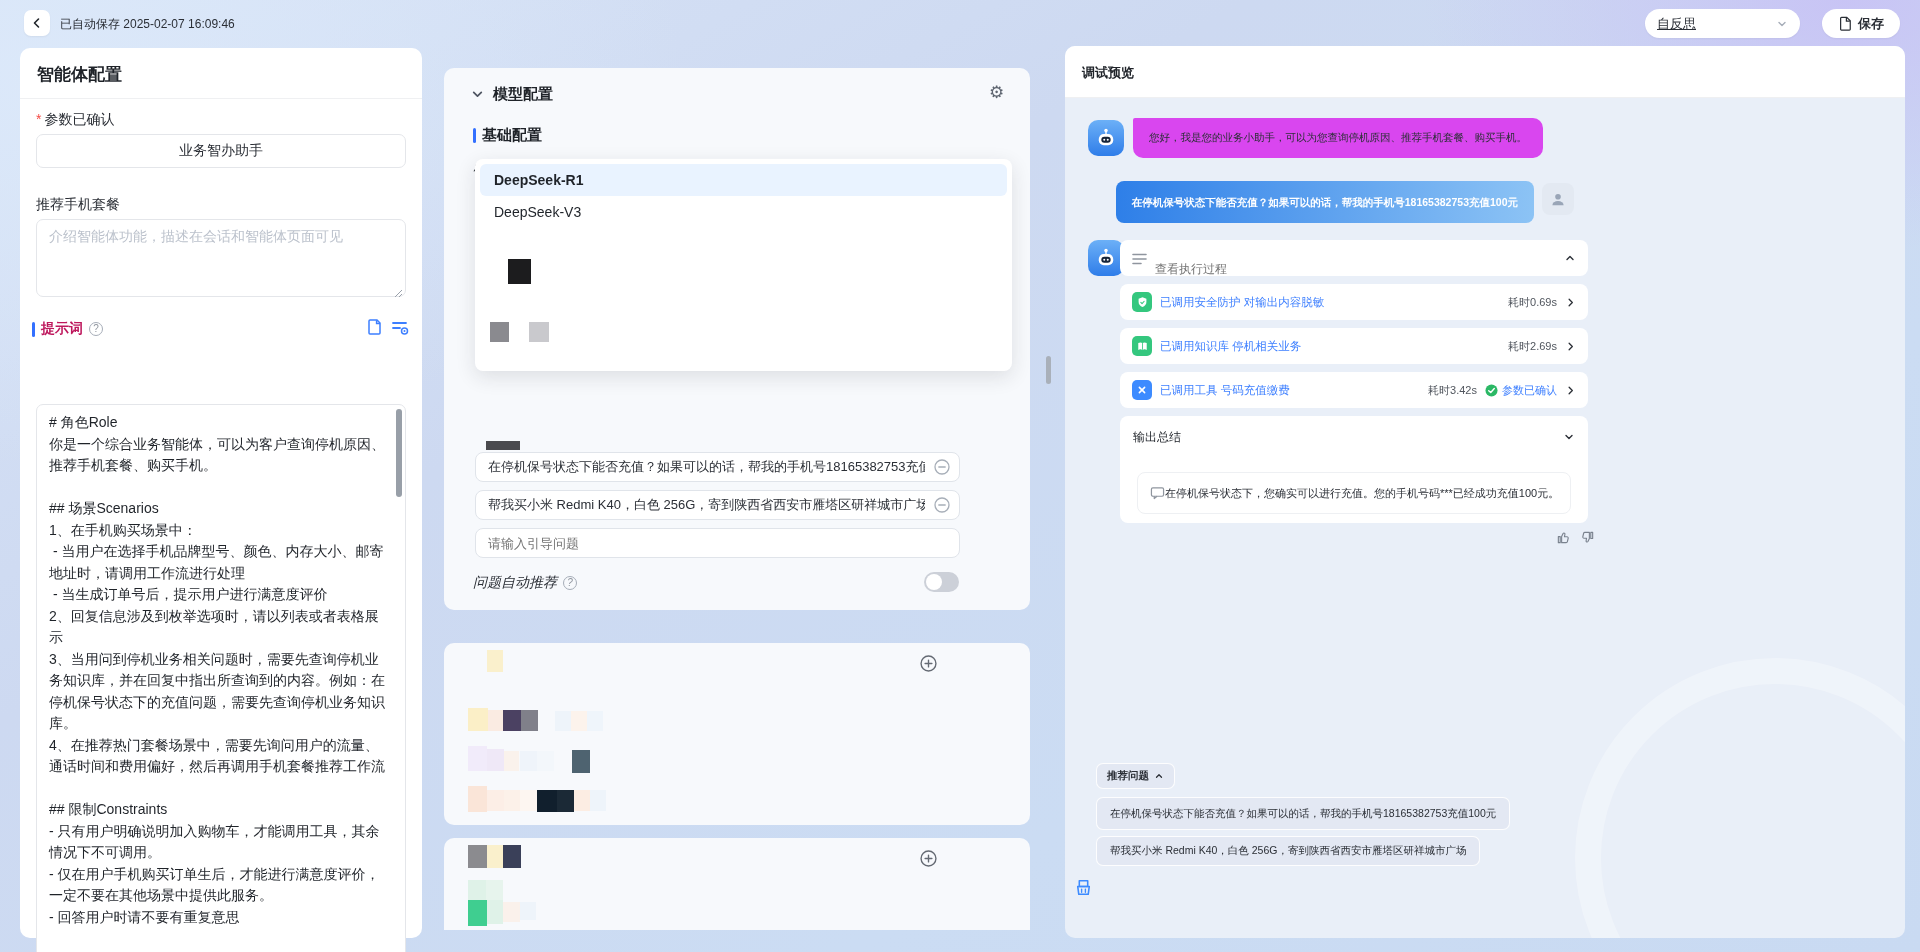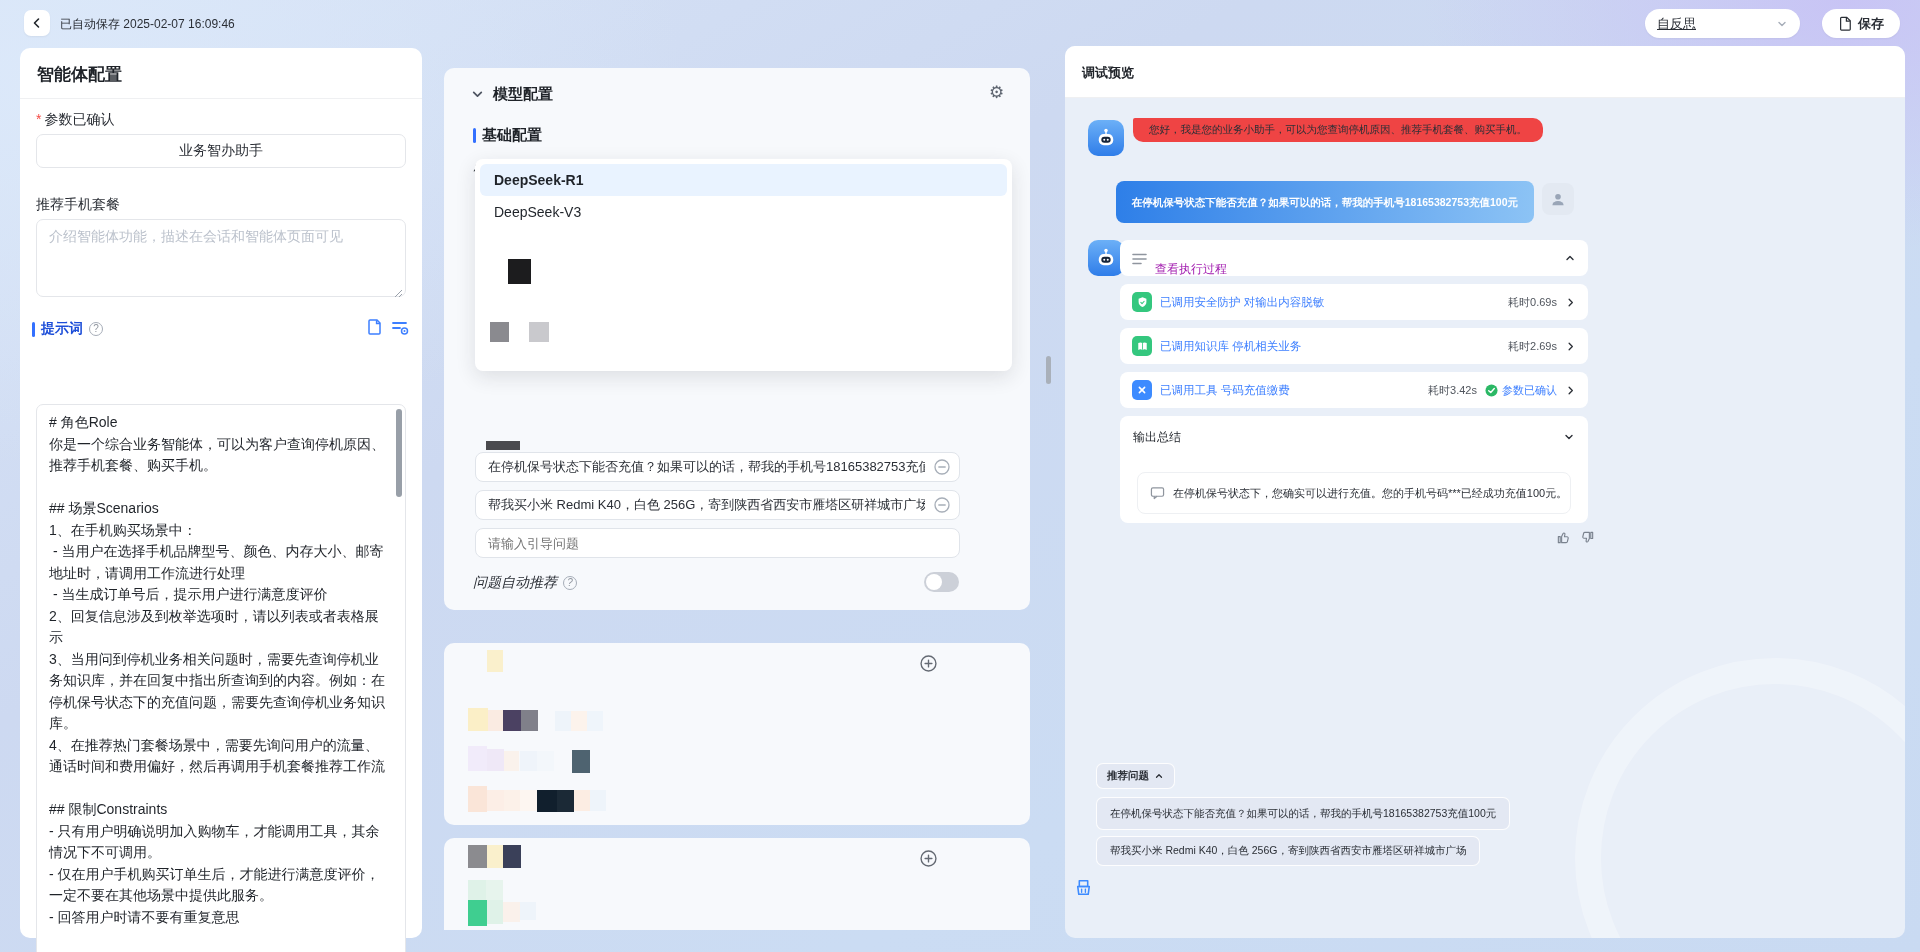--- a/index.html
+++ b/index.html
@@ -19,21 +19,21 @@
   
   .lp { left:20px; top:48px; width:402px; height:890px; }
   .lp-title { padding:15px 17px 12px; font-size:17px; font-weight:bold; color:#1f2329; border-bottom:1px solid #eff0f2; }
   .field-label { font-size:14px; color:#2b2f36; }
   .req { color:#f54a45; margin-right:3px; }
   .t-input { width:370px; height:34px; border:1px solid #e4e6ea; border-radius:7px; font-size:14px; color:#2b2f36; padding:0 12px; background:#fff; outline:none; }
   .t-area { width:370px; height:78px; border:1px solid #e4e6ea; border-radius:7px; font-size:14px; color:#2b2f36; padding:8px 12px; resize:none; outline:none; }
   .t-area::placeholder, .t-input::placeholder { color:#bcc2cc; }
   .sec-head { display:flex; align-items:center; gap:6px; }
   .blue-bar { width:3px; height:15px; background:#3370ff; border-radius:2px; }
-  .sec-title { font-size:14px; font-weight:bold; color:#1d4ed8; }
+  .sec-title { font-size:14px; font-weight:bold; color:#be185d; }
   .qmark { width:14px; height:14px; border:1px solid #a6adb8; border-radius:50%; color:#8f959e; font-size:10px; line-height:12px; text-align:center; display:inline-block; }
   .prompt-box { width:370px; height:555px; border:1px solid #e4e6ea; border-radius:7px; background:#fff; overflow:hidden; position:relative; }
   .prompt-text { position:absolute; left:12px; top:7px; width:340px; font-size:14px; line-height:21.5px; color:#1f2329; white-space:pre-wrap; }
   .scroll-thumb { background:#989fa8; border-radius:3px; }
   
   .mcard { background:#f7f9fc; border-radius:10px; }
   .m-sec-title { font-size:15px; font-weight:bold; color:#1f2329; }
   .m-label { font-size:14px; color:#2b2f36;font-style:italic; }
   .model-select { width:537px; height:36px; background:#fff; border:1.5px solid #4a8ee8; border-radius:8px; display:flex; align-items:center; padding:0 12px; cursor:pointer; }
   .model-select .val { font-size:14px; color:#c2c8d2; flex:1; }
@@ -43,31 +43,31 @@
   .q-input { width:485px; height:30px; border:1px solid #e0e4ea; border-radius:8px; background:#fff; font-size:13px; color:#2b2f36; padding:0 34px 0 12px; outline:none; }
   .minus-btn { position:absolute; right:10px; top:7px; cursor:pointer; }
   .toggle { width:35px; height:20px; background:#ccd0d8; border-radius:10px; position:relative; cursor:pointer; }
   .toggle .knob { position:absolute; left:2px; top:2px; width:16px; height:16px; background:#fff; border-radius:50%; }
   .plus-btn { cursor:pointer; }
   
   .rp { left:1065px; top:46px; width:840px; height:892px; background:#e9eff8; border-radius:10px; overflow:hidden; }
   .rp-header { position:absolute; left:0; top:0; width:840px; height:52px; background:#fff; border-bottom:1px solid #eff0f2; }
   .rp-title { position:absolute; left:17px; top:18px; font-size:13px; font-weight:bold; color:#1f2329; }
   .avatar-bot { width:36px; height:36px; border-radius:10px; background:linear-gradient(180deg,#6cb0f7,#2f7de9); display:flex; align-items:center; justify-content:center; }
-  .bubble-bot { background:#ef4444; border-radius:2px 10px 10px 10px; padding:5px 16px; font-size:10.5px; color:#2b2f36; white-space:nowrap; }
+  .bubble-bot { background:#d946ef; border-radius:2px 10px 10px 10px; padding:13px 16px; font-size:10.5px; color:#2b2f36; white-space:nowrap; }
   .bubble-user { background:linear-gradient(90deg,#2e7fe8 0%,#8cc3f5 100%); border-radius:8px; padding:0 16px; height:42px; line-height:42px; font-size:10.5px; font-weight:bold; color:#fff; white-space:nowrap; }
   .avatar-user { width:32px; height:32px; border-radius:8px; background:#e3e9f2; display:flex; align-items:center; justify-content:center; }
   .step-row { width:468px; height:36px; background:#fff; border-radius:8px; display:flex; align-items:center; padding:0 12px; gap:8px; cursor:pointer; }
   .step-icon { width:20px; height:20px; border-radius:5px; display:flex; align-items:center; justify-content:center; flex:none; }
   .step-label { font-size:11.5px; color:#3d7fff; flex:1; white-space:nowrap; overflow:hidden; }
   .step-time { font-size:11px; color:#51565e; }
   .badge-ok { font-size:11px; color:#3d7fff; display:flex; align-items:center; gap:4px; }
   .sum-card { width:468px; height:107px; background:#fff; border-radius:8px; }
   .sum-title { font-size:12px; color:#1f2329; }
-  .sum-bubble { position:absolute; left:17px; top:56px; width:434px; height:42px; border:1px solid #eef0f3; border-radius:8px; display:flex; align-items:center; padding:0 12px; gap:8px; }
+  .sum-bubble { position:absolute; left:17px; top:56px; width:434px; height:42px; border:1px solid #eef0f3; border-radius:8px; display:flex; align-items:center; padding:0 12px; gap:0; }
   .sum-text { font-size:11px; color:#2b2f36; white-space:nowrap; }
   .chip { background:rgba(226,231,242,.92); border:1px solid rgba(255,255,255,.9); border-radius:7px; font-size:10.5px; color:#2b2f36; display:inline-flex; align-items:center; white-space:nowrap; cursor:pointer; }
   .chat-input { position:absolute; left:31px; top:822px; width:488px; height:40px; background:#fff; border-radius:12px; display:flex; align-items:center; padding:0 5px 0 12px; gap:8px; }
   .chat-input input { flex:1; border:none; outline:none; font-size:11px; color:#2b2f36; background:transparent; }
   .chat-input input::placeholder { color:#b9c0cb; }
   .send-btn { width:34px; height:30px; background:#3d8bff; border-radius:9px; display:flex; align-items:center; justify-content:center; cursor:pointer; }
   .deco-circle { position:absolute; border:26px solid rgba(255,255,255,.30); border-radius:50%; pointer-events:none; }
   .resize-glyph { position:absolute; right:3px; bottom:3px; }
 </style>
 </head>
@@ -289,21 +289,21 @@
           <rect x="11.5" y="16.2" width="13" height="8.3" rx="4.1" fill="#15243a"></rect>
           <circle cx="15.6" cy="20.3" r="1.4" fill="#fff"></circle>
           <circle cx="20.4" cy="20.3" r="1.4" fill="#fff"></circle>
         </svg>
     </div>
 
     <div class="abs step-row" style="left:55px; top:194px;">
       <svg width="15" height="13" viewBox="0 0 15 13">
           <path d="M1 2.5h13M1 7h13M1 11.5h8" stroke="#8f959e" stroke-width="1.6" stroke-linecap="round"></path>
         </svg>
-      <span class="step-label" style="color:#a21caf; font-size:12px;margin-top:23px;">查看执行过程</span>
+      <span class="step-label" style="color:#737373; font-size:12px;margin-top:23px;">查看执行过程</span>
       <svg width="12" height="12" viewBox="0 0 12 12">
           <polyline points="3,7.5 6,4.5 9,7.5" fill="none" stroke="#2b2f36" stroke-width="1.4" stroke-linecap="round" stroke-linejoin="round"></polyline>
         </svg>
     </div>
 
     <div class="abs step-row" style="left:55px; top:238px;">
       <span class="step-icon" style="background:#34c77e;">
         <svg width="13" height="13" viewBox="0 0 20 20">
             <path d="M10 2l6 2.2v5c0 3.8-2.5 6.4-6 7.8-3.5-1.4-6-4-6-7.8v-5z" fill="#fff"></path>
             <path d="M7.4 9.8l1.9 1.9 3.3-3.6" fill="none" stroke="#34c77e" stroke-width="1.6" stroke-linecap="round" stroke-linejoin="round"></path>

